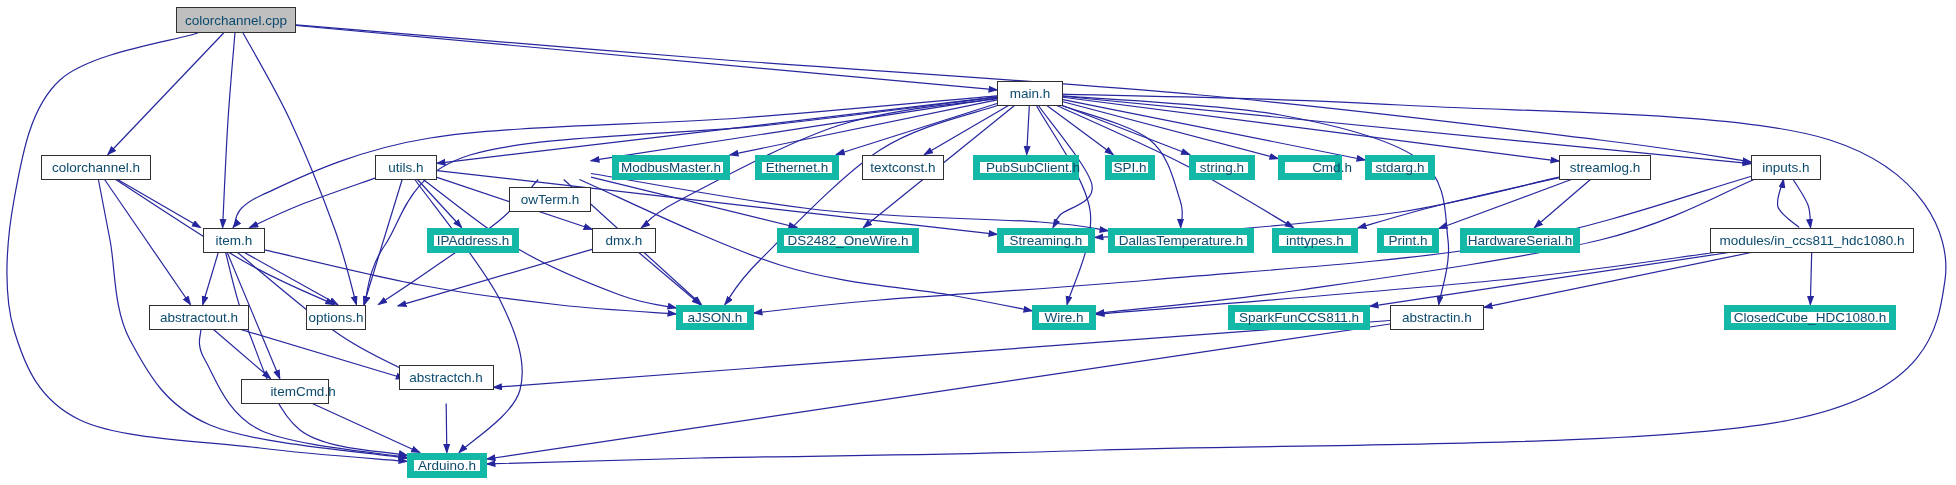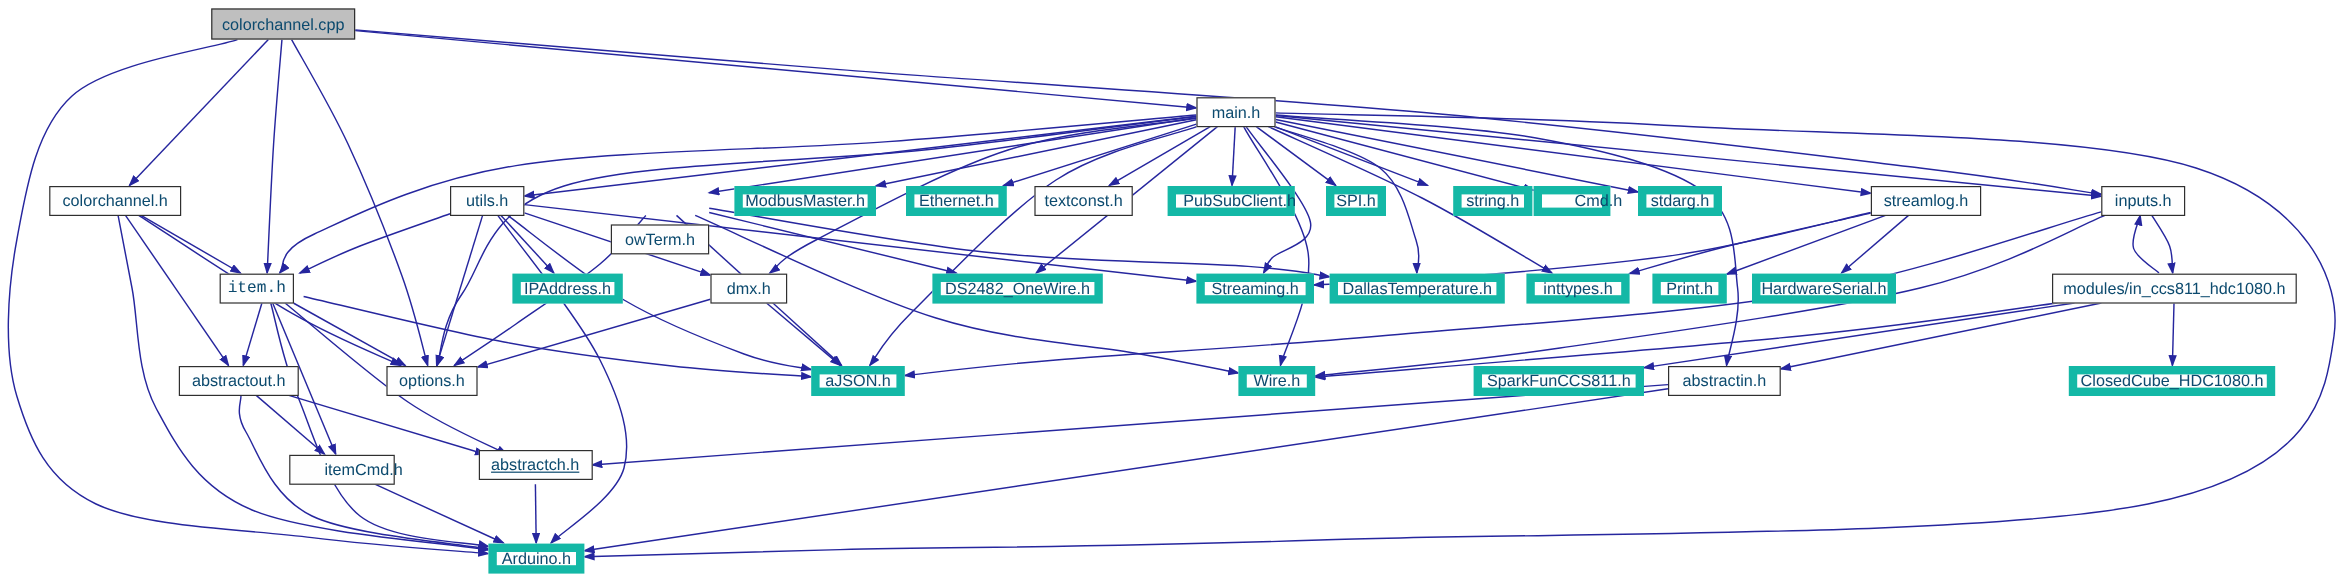--- a/index.html
+++ b/index.html
@@ -115,39 +115,39 @@
       <div class="node root" style="left: 176px; top: 7px; width: 120px; height: 26px;">colorchannel.cpp</div>
       <div class="node documented" style="left: 41px; top: 154.5px; width: 110px; height: 25px;">colorchannel.h</div>
       <div class="node documented" style="left: 375px; top: 154.5px; width: 62px; height: 25px;">utils.h</div>
       <div class="node documented" style="left: 509px; top: 154.5px; width: 82px; height: 25px; margin-top: 32px;">owTerm.h</div>
       <div class="node external" style="left: 612px; top: 154.5px; width: 118px; height: 25px;">ModbusMaster.h</div>
       <div class="node external" style="left: 755px; top: 154.5px; width: 84px; height: 25px;">Ethernet.h</div>
       <div class="node documented" style="left: 862px; top: 154.5px; width: 82px; height: 25px;">textconst.h</div>
       <div class="node documented" style="left: 997px; top: 80.5px; width: 66px; height: 25px;">main.h</div>
       <div class="node external" style="left: 973px; top: 154.5px; width: 106px; height: 25px; padding-left: 14px;">PubSubClient.h</div>
       <div class="node external" style="left: 1105px; top: 154.5px; width: 50px; height: 25px;">SPI.h</div>
-      <div class="node external" style="left: 1189px; top: 154.5px; width: 66px; height: 25px; margin-left: 22px;">string.h</div>
+      <div class="node external" style="left: 1189px; top: 154.5px; width: 66px; height: 25px;">string.h</div>
       <div class="node external" style="left: 1278px; top: 154.5px; width: 64px; height: 25px; padding-left: 44px;">Cmd.h</div>
       <div class="node external" style="left: 1365px; top: 154.5px; width: 70px; height: 25px;">stdarg.h</div>
       <div class="node documented" style="left: 1559px; top: 154.5px; width: 92px; height: 25px;">streamlog.h</div>
       <div class="node documented" style="left: 1751px; top: 154.5px; width: 70px; height: 25px;">inputs.h</div>
-      <div class="node documented" style="left: 183px; top: 227.5px; width: 62px; height: 25px; font-family: Liberation Mono, monospace;">item.h</div>
+      <div class="node documented" style="left: 203px; top: 227.5px; width: 62px; height: 25px;">item.h</div>
       <div class="node external" style="left: 427px; top: 227.5px; width: 92px; height: 25px;">IPAddress.h</div>
       <div class="node documented" style="left: 592px; top: 227.5px; width: 64px; height: 25px;">dmx.h</div>
       <div class="node external" style="left: 777px; top: 227.5px; width: 142px; height: 25px;">DS2482_OneWire.h</div>
       <div class="node external" style="left: 997px; top: 227.5px; width: 98px; height: 25px;">Streaming.h</div>
       <div class="node external" style="left: 1108px; top: 227.5px; width: 146px; height: 25px;">DallasTemperature.h</div>
       <div class="node external" style="left: 1272px; top: 227.5px; width: 86px; height: 25px;">inttypes.h</div>
       <div class="node external" style="left: 1377px; top: 227.5px; width: 62px; height: 25px;">Print.h</div>
       <div class="node external" style="left: 1460px; top: 227.5px; width: 120px; height: 25px;">HardwareSerial.h</div>
       <div class="node documented" style="left: 1710px; top: 227.5px; width: 204px; height: 25px;">modules/in_ccs811_hdc1080.h</div>
       <div class="node documented" style="left: 149px; top: 304.5px; width: 100px; height: 25px;">abstractout.h</div>
-      <div class="node documented" style="left: 322px; top: 304.5px; width: 76px; height: 25px;">options.h</div>
+      <div class="node documented" style="left: 306px; top: 304.5px; width: 60px; height: 25px;">options.h</div>
       <div class="node external" style="left: 676px; top: 304.5px; width: 78px; height: 25px;">aJSON.h</div>
       <div class="node external" style="left: 1032px; top: 304.5px; width: 64px; height: 25px;">Wire.h</div>
       <div class="node external" style="left: 1228px; top: 304.5px; width: 142px; height: 25px;">SparkFunCCS811.h</div>
       <div class="node documented" style="left: 1390px; top: 304.5px; width: 94px; height: 25px;">abstractin.h</div>
       <div class="node external" style="left: 1724px; top: 304.5px; width: 172px; height: 25px;">ClosedCube_HDC1080.h</div>
       <div class="node documented" style="left: 241px; top: 378.5px; width: 88px; height: 25px; padding-left: 36px;">itemCmd.h</div>
-      <div class="node documented" style="left: 398.5px; top: 375px; width: 95px; height: 25px; text-decoration: underline;">abstractch.h</div>
+      <div class="node documented" style="left: 398.5px; top: 365px; width: 95px; height: 25px;">abstractch.h</div>
       <div class="node external" style="left: 407px; top: 452.5px; width: 80px; height: 25px;">Arduino.h</div>
     </div>
 </div>
 
 </body></html>

